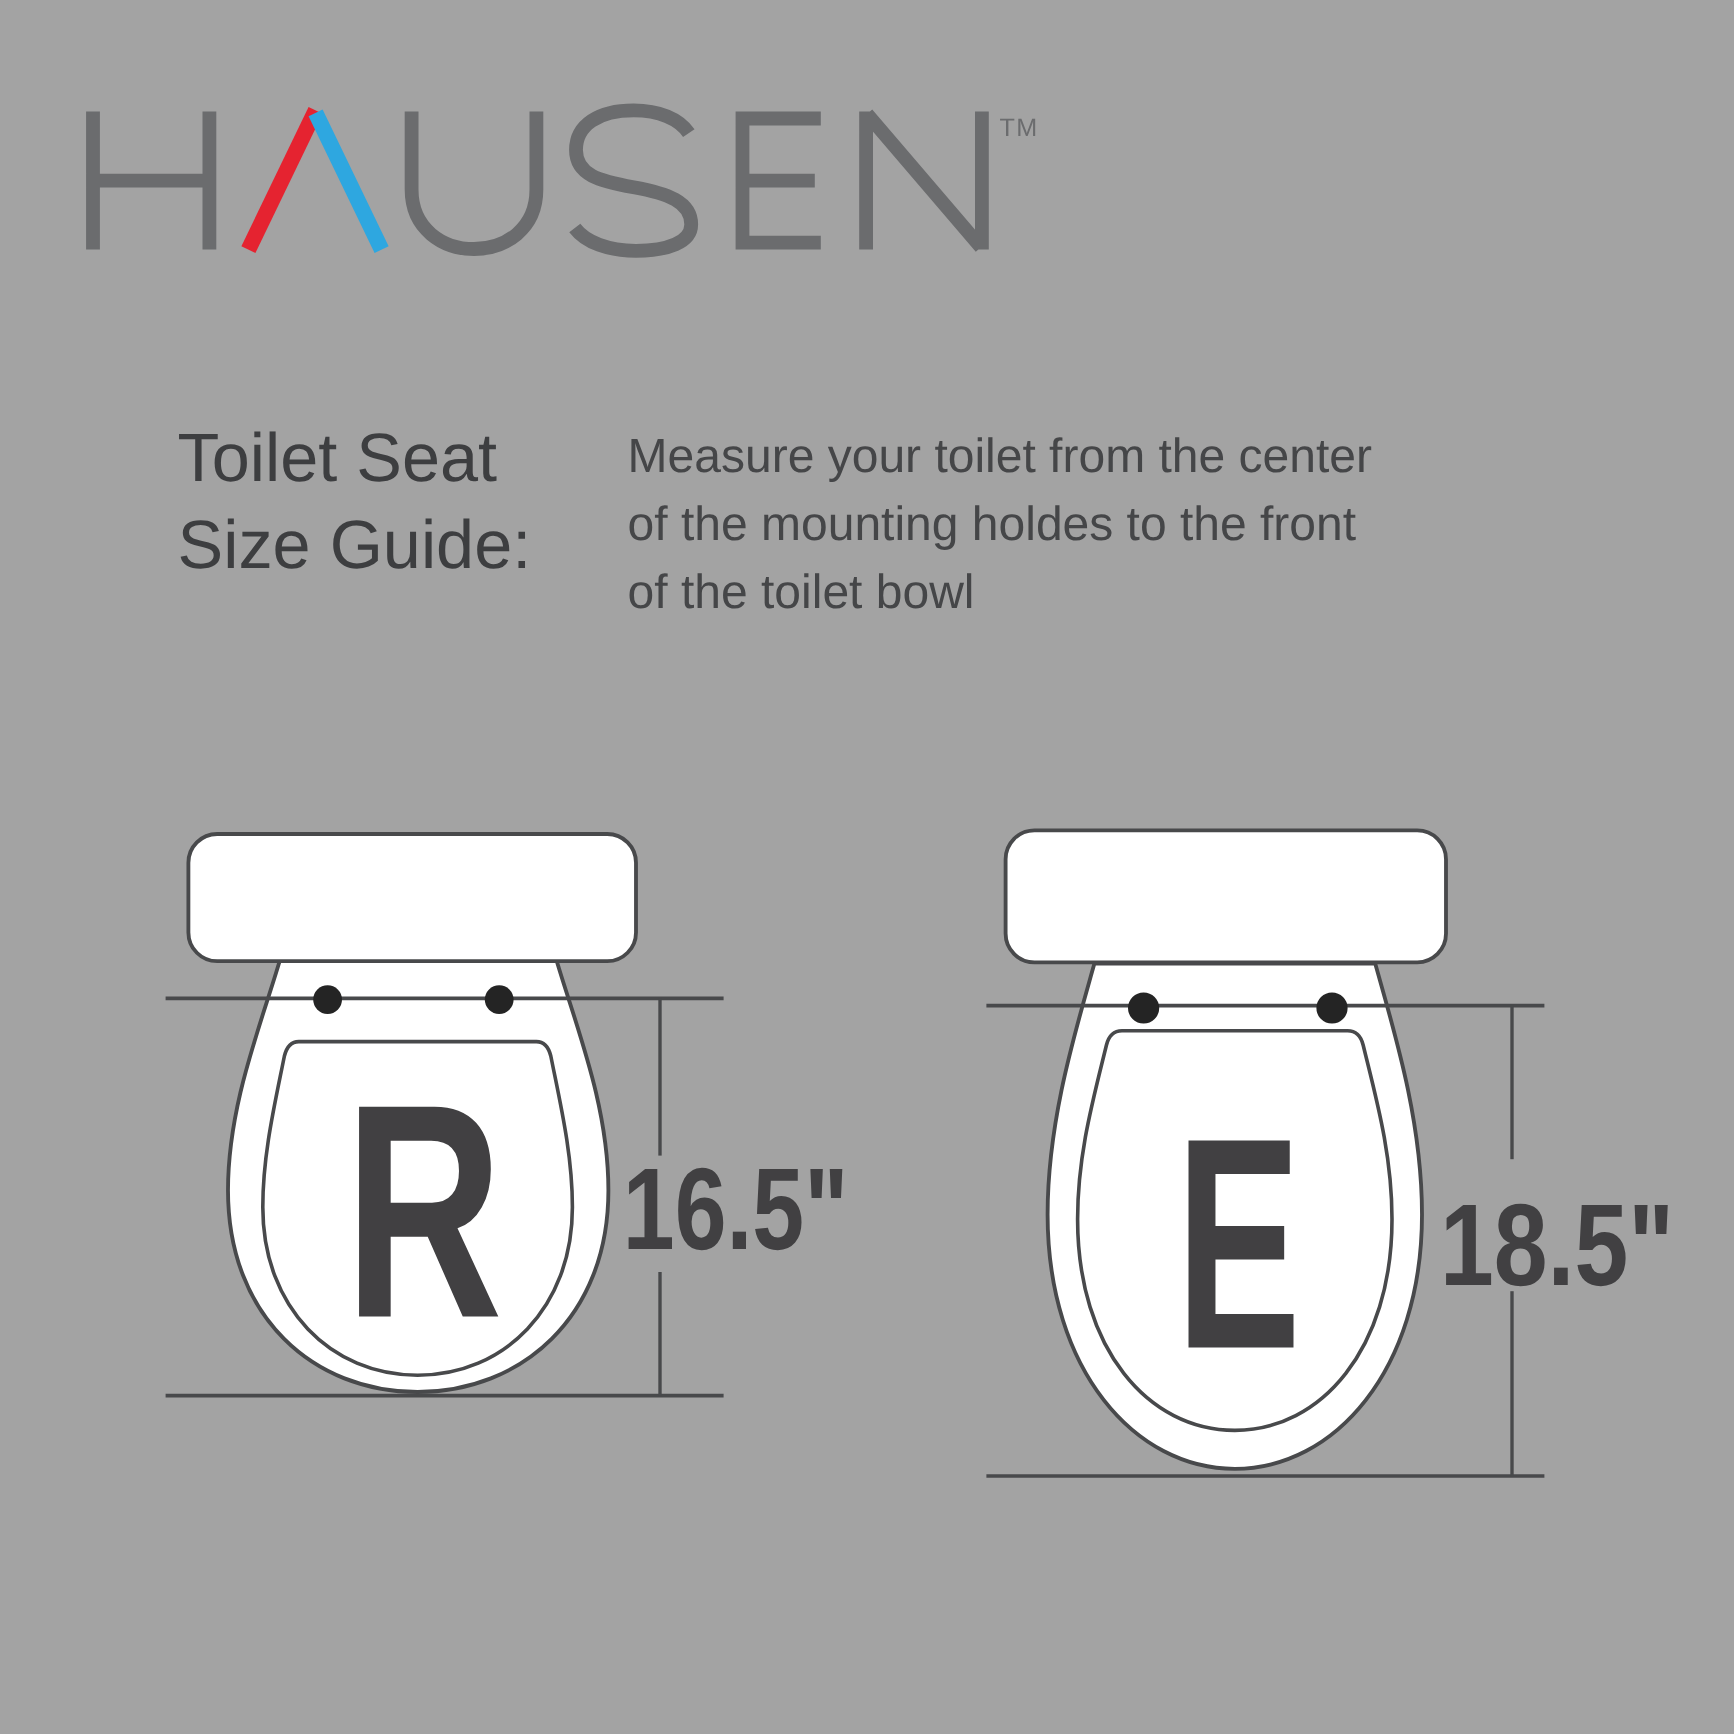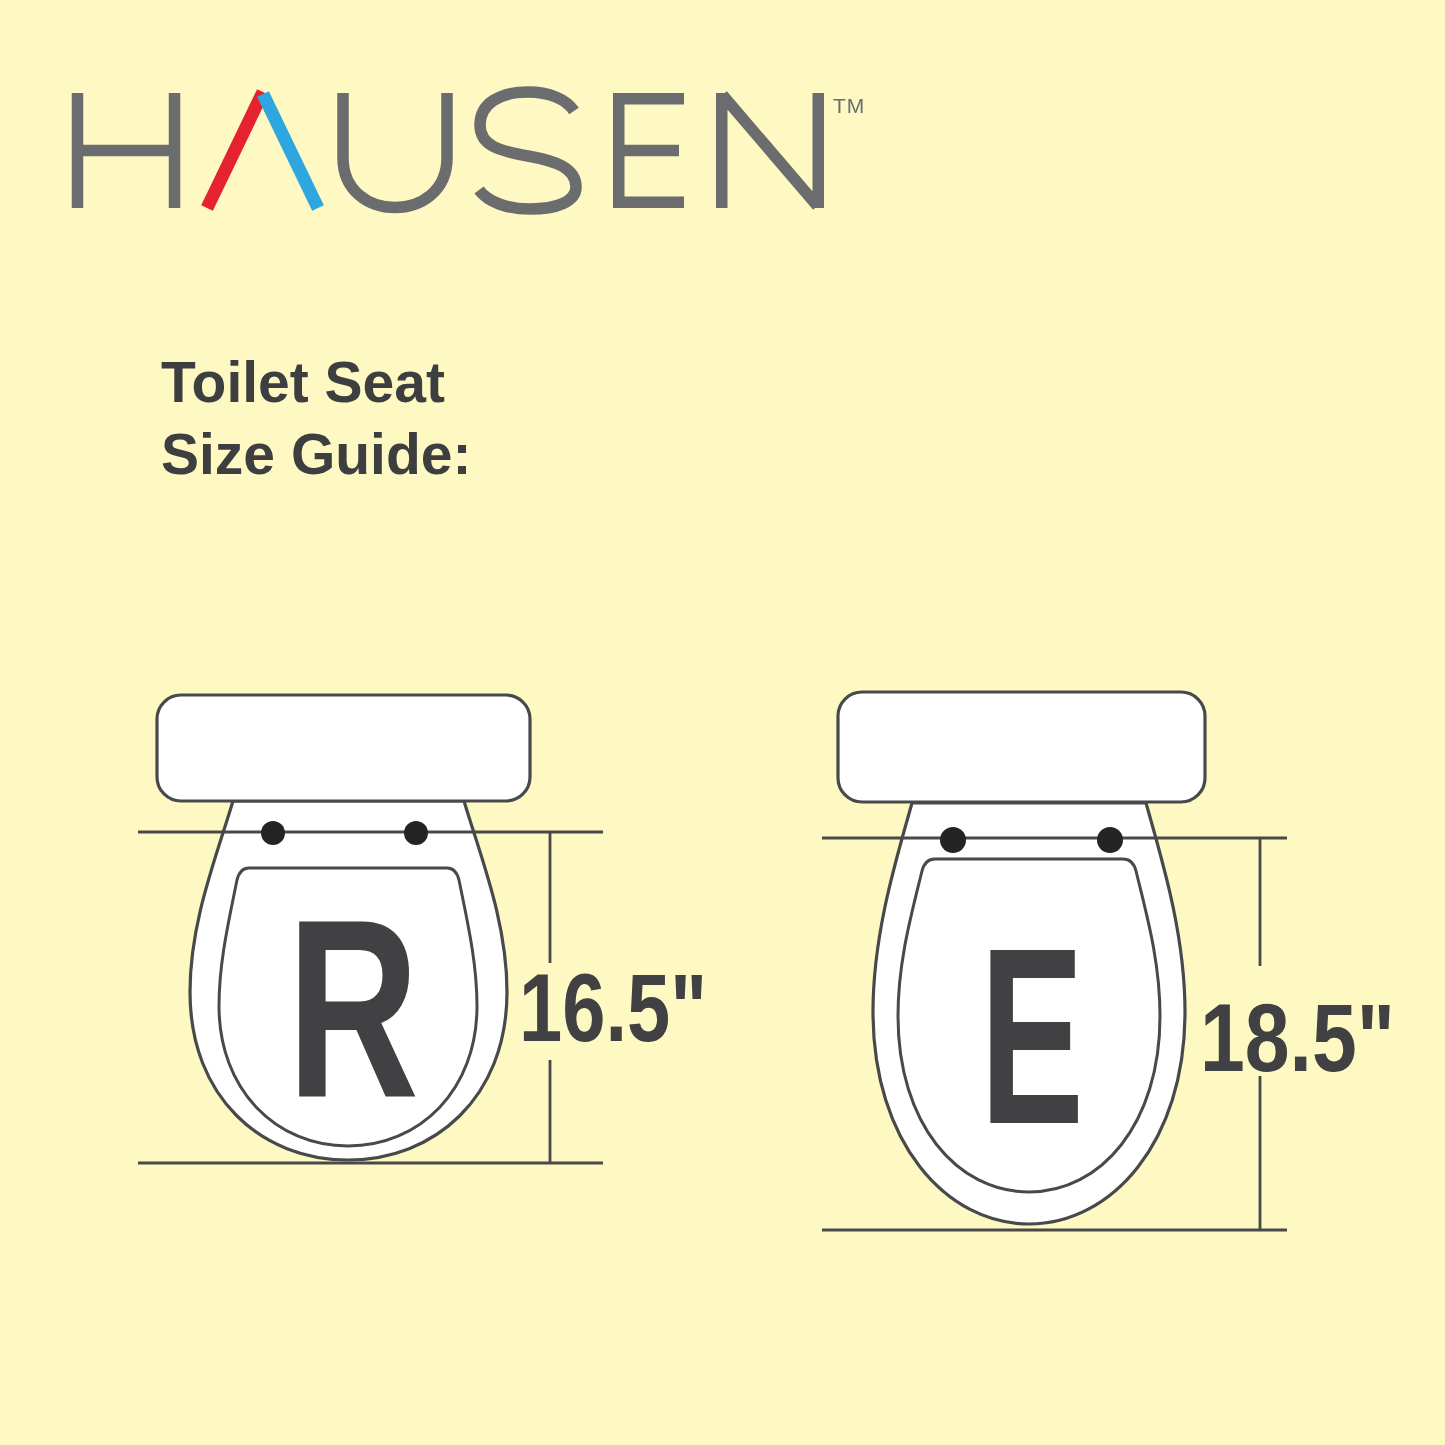--- a/index.html
+++ b/index.html
@@ -1,23 +1,23 @@
 <!DOCTYPE html>
 <html><head>
 <meta charset="utf-8">
 <style>
   html,body{margin:0;padding:0;background:#ffffff;}
   .canvas{
-    position:relative;width:1445px;height:1445px;background:#fef9c3;overflow:hidden;
+    position:relative;width:1445px;height:1445px;background:#a3a3a3;overflow:hidden;
     font-family:"Liberation Sans",sans-serif;
   }
   .abs{position:absolute;}
   .title{
-    left:148px;top:346px;font-size:57px;line-height:72px;font-weight:bold;
-    color:#3d3e40;letter-spacing:0px;margin-left:13px;
+    left:148px;top:346px;font-size:57px;line-height:72px;font-weight:normal;
+    color:#3d3e40;letter-spacing:0px;
   }
   .desc{
     left:523px;top:352px;font-size:40px;line-height:57px;font-weight:normal;
     color:#454648;
   }
   .size-label{
     top:1286px;font-size:87px;font-weight:bold;color:#414042;
     letter-spacing:-3px;text-align:center;line-height:1;
   }
   .size-label.round{left:145px;width:420px;}
@@ -46,20 +46,25 @@
     <path d="M 263,92 L 207,208" stroke="#e52330" stroke-width="13" fill="none"></path>
     <path d="M 263,94 L 318,208" stroke="#2ea7e0" stroke-width="13" fill="none"></path>
     <text x="833" y="113" font-size="21" letter-spacing="1" fill="#6b6c6e">TM</text>
   </svg>
 
   <div class="abs title">
     <div>Toilet Seat</div>
     <div>Size Guide:</div>
   </div>
 
+  <div class="abs desc">
+    <div>Measure your toilet from the center</div>
+    <div>of the mounting holdes to the front</div>
+    <div>of the toilet bowl</div>
+  </div>
 
   <svg class="abs" style="left:100px;top:670px;width:640px;height:510px;" viewBox="100 670 640 510">
 
     <path d="M 233,801 C 216,858 190,922 190,992 C 190,1098 262,1160 348,1160 C 434,1160 507,1098 507,992 C 507,922 481,858 464,801 L 233,801 Z" fill="#ffffff" stroke="#48494b" stroke-width="3.2"></path>
 
     <rect x="157" y="695" width="373" height="106" rx="24" fill="#ffffff" stroke="#48494b" stroke-width="3.2"></rect>
 
     <line x1="138" y1="832" x2="603" y2="832" stroke="#48494b" stroke-width="3"></line>
 
     <circle cx="273" cy="833" r="12" fill="#242424"></circle>

